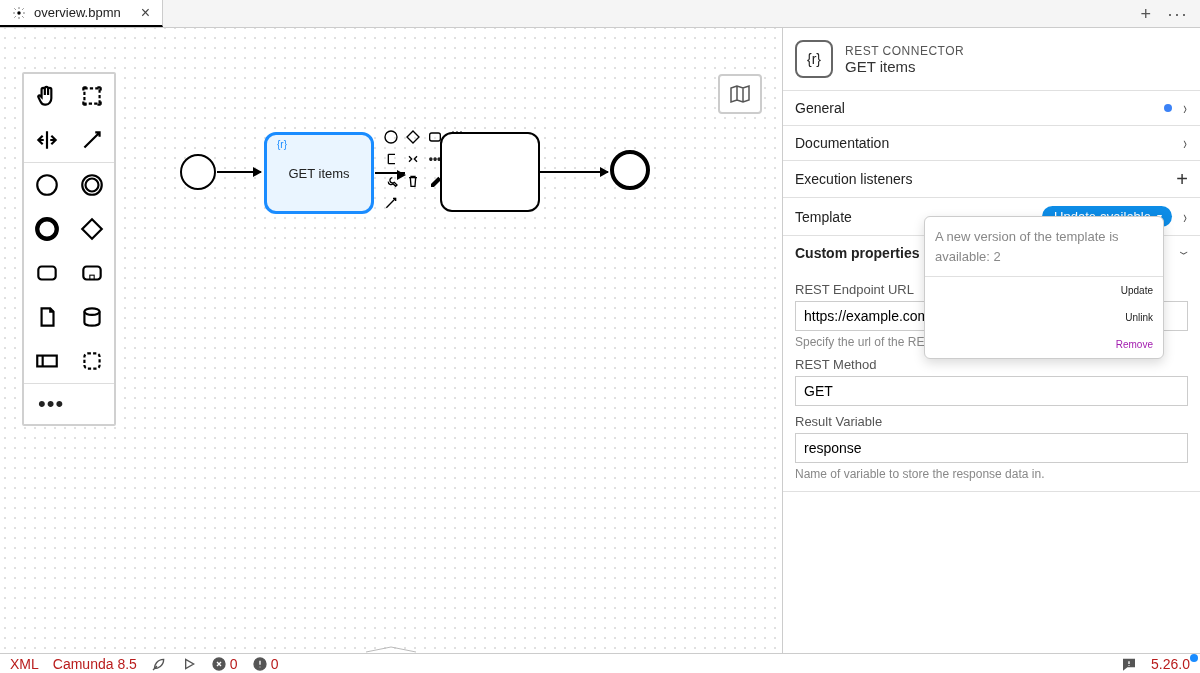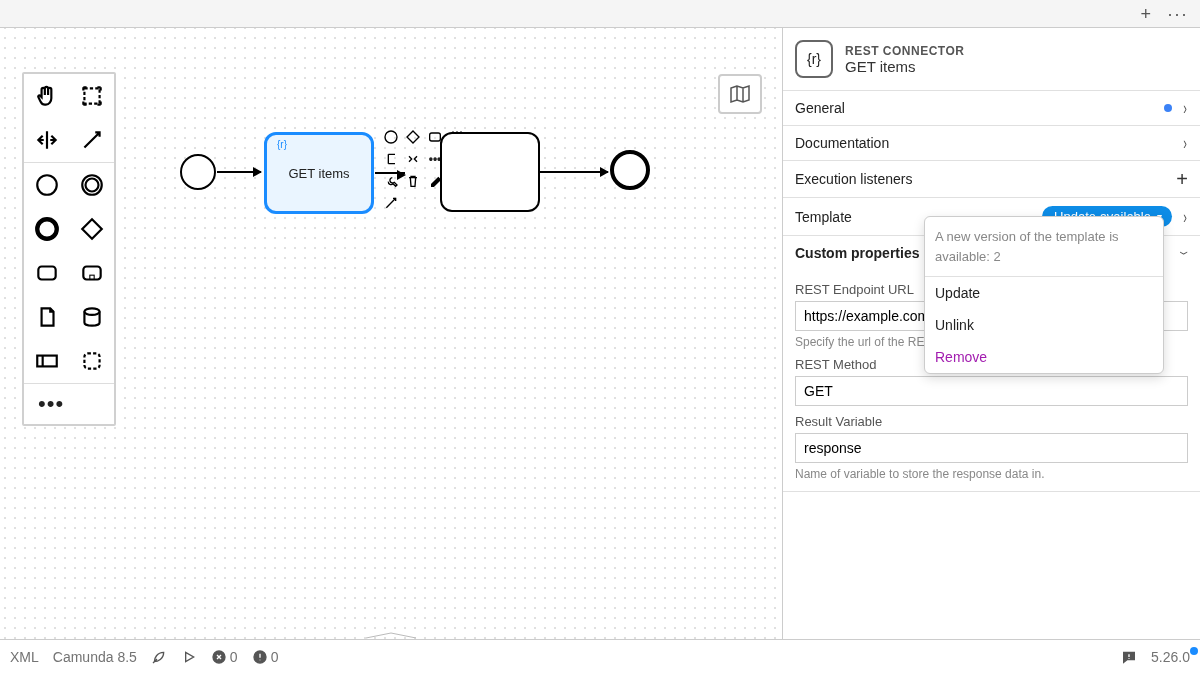--- a/index.html
+++ b/index.html
@@ -51,21 +51,21 @@
 
   
   .context-pad { position: absolute; left: 382px; top: 100px; display: grid; grid-template-columns: repeat(4, 18px); gap: 4px; }
   .context-pad span { width: 18px; height: 18px; display: flex; align-items: center; justify-content: center; cursor: pointer; }
   .context-pad svg { width: 16px; height: 16px; stroke: #000; fill: none; stroke-width: 2; }
 
   
   .panel-header { display: flex; align-items: center; gap: 12px; padding: 12px 12px 12px 12px; border-bottom: 1px solid #e0e0e0; }
   .panel-header .icon-box { width: 38px; height: 38px; border: 2px solid #666; border-radius: 8px; display: flex; align-items: center; justify-content: center; font-size: 14px; }
   .panel-header-titles {display:flex; flex-direction: column;}
-  .panel-header .type { font-size: 12px; font-weight: bold; letter-spacing: 0.5px; color: #555; }
+  .panel-header .type { font-size: 12px; font-weight: normal; letter-spacing: 0.5px; color: #555; }
   .panel-header .name { font-size: 15px; color: #333; }
 
   .section { border-bottom: 1px solid #e0e0e0; }
   .section-header { display: flex; align-items: center; justify-content: space-between; padding: 8px 12px; cursor: pointer; }
   .section-header .title { font-size: 14px; }
   .section-header.bold .title { font-weight: bold; }
   .section-header .right { display: flex; align-items: center; gap: 10px; }
   .chev { font-size: 18px; color: #555; line-height: 1; transform: scaleX(0.6); }
   .chev.down { transform: rotate(90deg) scaleX(0.6);}
   .dot { width: 8px; height: 8px; border-radius: 50%; background: #3b82f6; }
@@ -75,40 +75,48 @@
   .pill .caret { font-size: 10px; }
 
   .section-body { padding: 4px 12px 10px; }
   .field-label { font-size: 13px; color: #555; margin: 8px 0 4px; }
   .text-input { width: 100%; height: 30px; padding: 4px 8px; border: 1px solid #ccc; font-size: 14px; font-family: inherit; background:#fff;}
   .help-text { font-size: 12px; color: #888; margin-top: 4px; }
 
   
   .dropdown-pop { position: absolute; right: 36px; top: 188px; width: 240px; background: #fff; border: 1px solid #ccc; border-radius: 6px; box-shadow: 0 4px 12px rgba(0,0,0,0.15); z-index: 10; }
   .dropdown-pop .info { padding: 10px; color: #888; font-size: 13px; border-bottom: 1px solid #e0e0e0; line-height: 1.5;}
-  .dropdown-pop .item { padding: 8px 10px; font-size: 14px; cursor: pointer; }
+  .dropdown-pop .item { padding: 8px 10px; font-size: 10px; cursor: pointer; text-align: right; }
   .dropdown-pop .item.danger { color: #a21caf; }
 
   
-  .status { height: 34px; border-top: 1px solid #ccc; display: flex; align-items: center; padding: 0 10px; gap: 14px; font-size: 14px; color: #737373; }
+  .status { height: 20px; border-top: 1px solid #ccc; display: flex; align-items: center; padding: 0 10px; gap: 14px; font-size: 14px; color: #b91c1c; }
   .status .spacer { flex: 1; }
   .status span { display: inline-flex; align-items: center; gap: 4px; cursor: default; }
   .status .stat-badge { display:inline-flex; align-items:center; gap: 3px;}
   .status svg { width: 16px; height: 16px; stroke: #555; fill: none; stroke-width: 2; vertical-align: middle; }
   .status .filled { fill: #555; }
   .status .version { position: relative; }
   .status .version .dot2 { position: absolute; top: -2px; right: -8px; width: 8px; height: 8px; border-radius: 50%; background: #1a8cff; }
 
   .collapse-handle { position:absolute; left:50%; bottom:0; transform:translateX(-50%); width:60px; height:10px; display:flex; align-items:flex-end; justify-content:center; pointer-events:auto; }
   .collapse-handle svg { width: 60px; height: 8px; stroke:#bbb; fill:none; }
 </style>
 </head>
 <body>
 
 <div class="tabs">
+  <div class="tab">
+    <svg viewBox="0 0 24 24">
+        <circle cx="12" cy="12" r="3"></circle>
+        <path d="M12 2v3M12 19v3M4.2 4.2l2.1 2.1M17.7 17.7l2.1 2.1M2 12h3M19 12h3M4.2 19.8l2.1-2.1M17.7 6.3l2.1-2.1" stroke="#555" stroke-width="1.5" fill="none"></path>
+      </svg>
+    <span>overview.bpmn</span>
+    <span class="tab-close">×</span>
+  </div>
   <div class="tabs-spacer"></div>
   <div class="tabs-right">
     <span>+</span>
     <span style="letter-spacing:1px;">···</span>
   </div>
 </div>
 
 <div class="main">
 
   <div class="canvas-pane">

